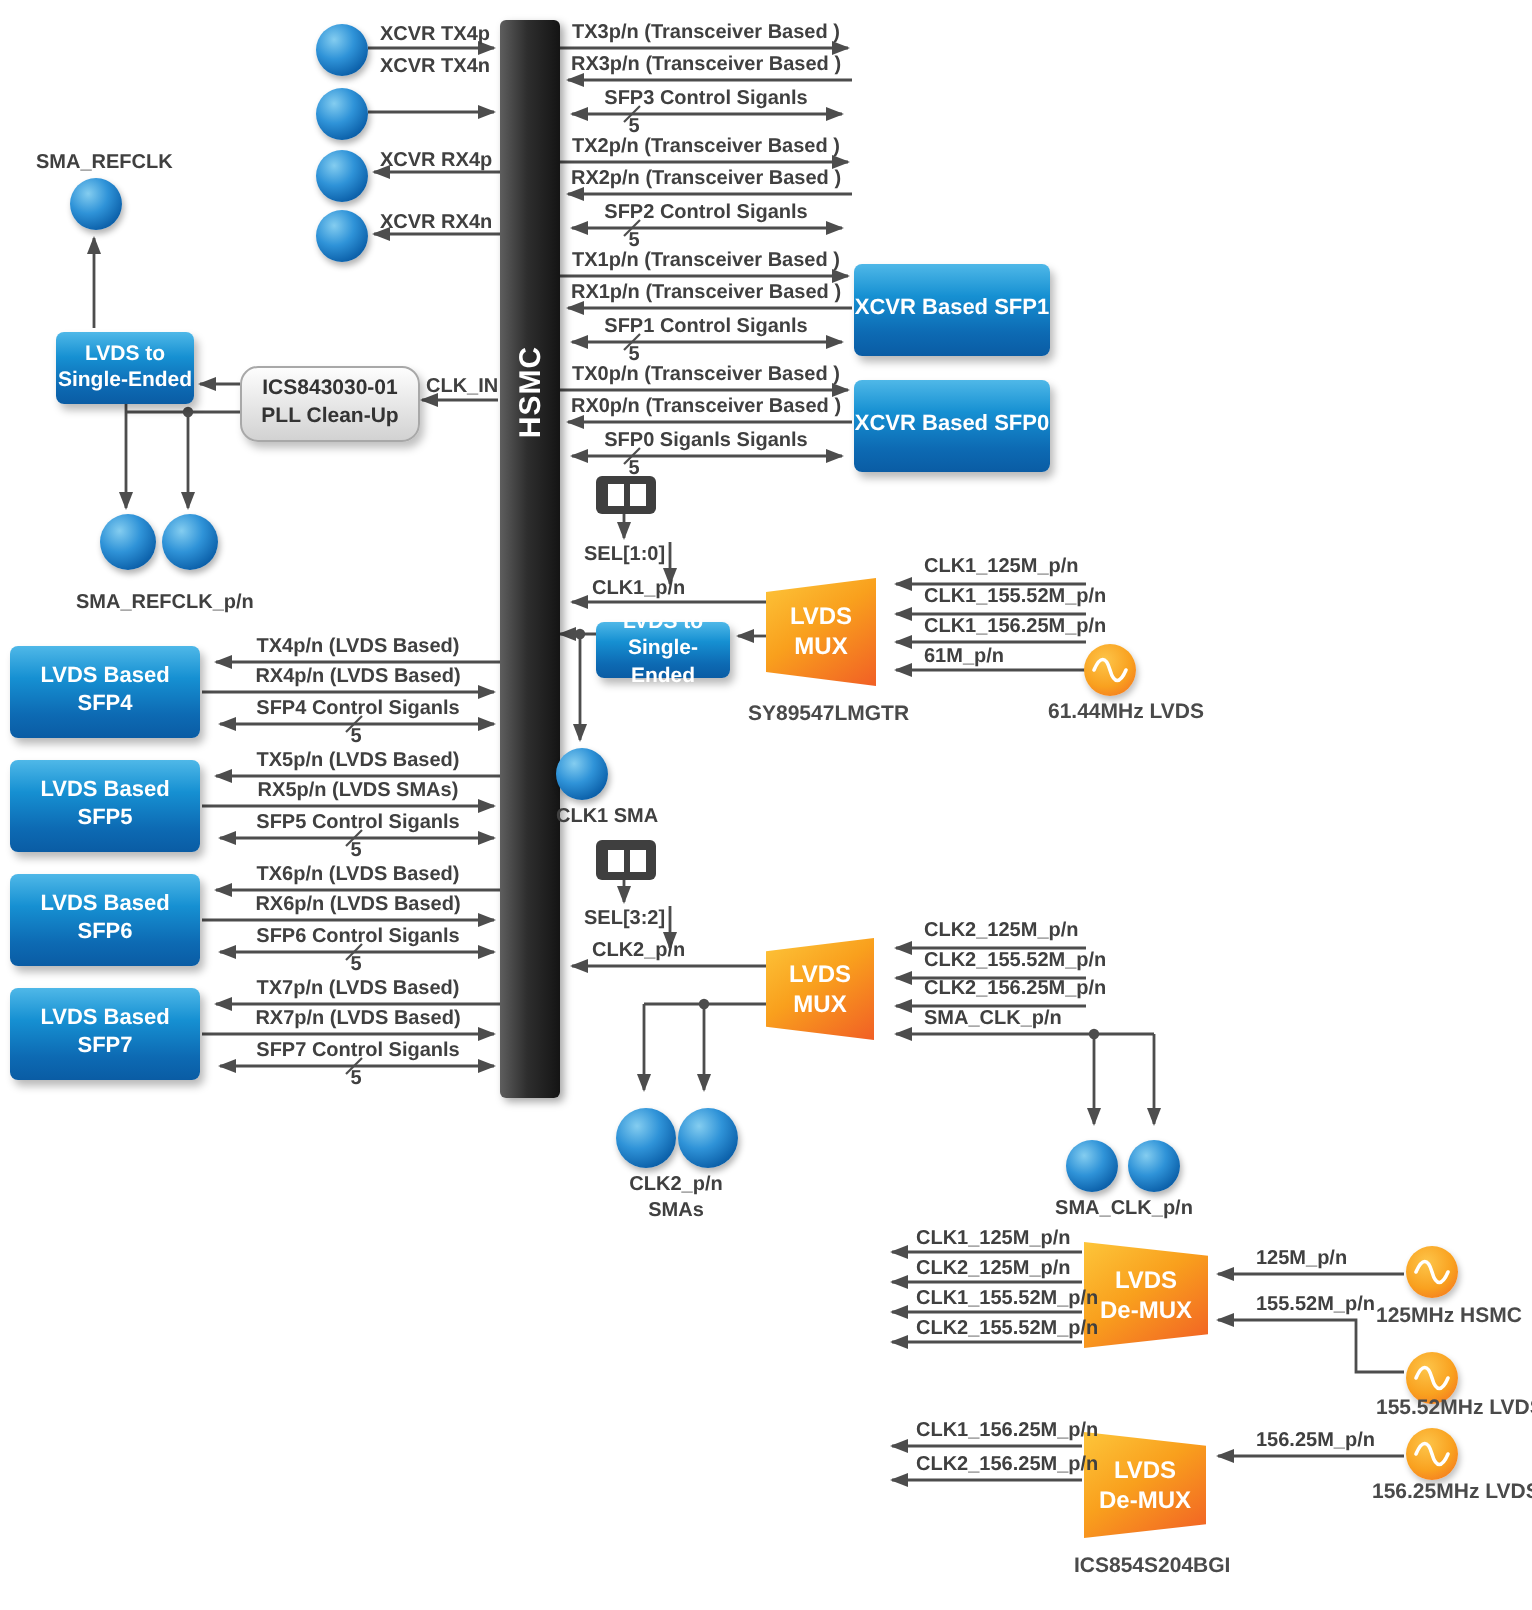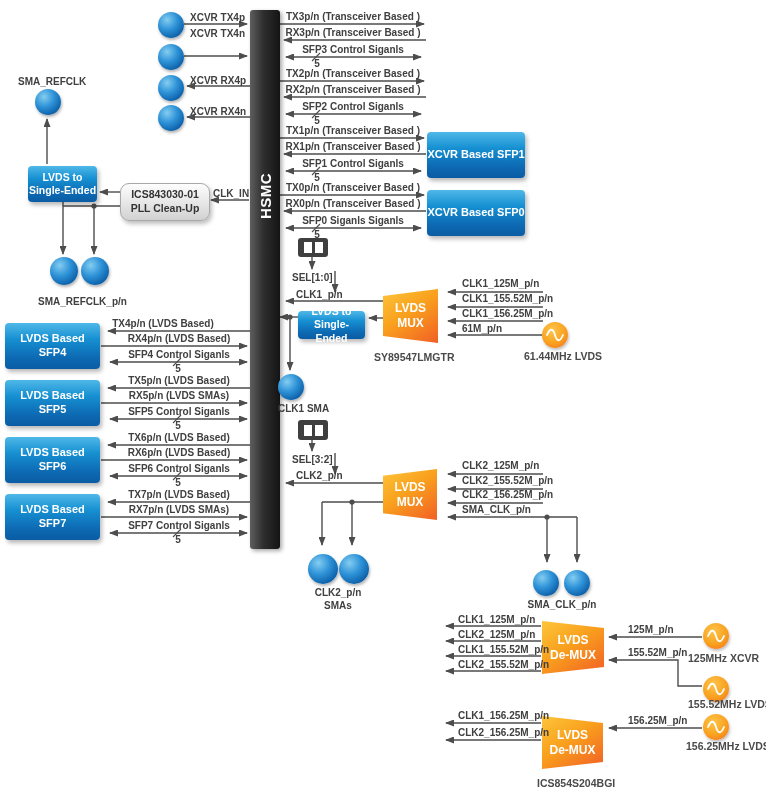--- a/index.html
+++ b/index.html
@@ -241,34 +241,34 @@
   <div class="lbl c" style="left:307px;top:115px;width:20px">5</div>
   <div class="lbl c" style="left:283px;top:125px;width:140px">TX1p/n (Transceiver Based )</div>
   <div class="lbl c" style="left:283px;top:141px;width:140px">RX1p/n (Transceiver Based )</div>
   <div class="lbl c" style="left:283px;top:158px;width:140px">SFP1 Control Siganls</div>
   <div class="lbl c" style="left:307px;top:172px;width:20px">5</div>
   <div class="lbl c" style="left:283px;top:182px;width:140px">TX0p/n (Transceiver Based )</div>
   <div class="lbl c" style="left:283px;top:198px;width:140px">RX0p/n (Transceiver Based )</div>
   <div class="lbl c" style="left:283px;top:215px;width:140px">SFP0 Siganls Siganls</div>
   <div class="lbl c" style="left:307px;top:229px;width:20px">5</div>
 
-  <div class="lbl c" style="left:92px;top:318px;width:142px">TX4p/n (LVDS Based)</div>
+  <div class="lbl c" style="left:108px;top:318px;width:142px">TX4p/n (LVDS Based)</div>
   <div class="lbl c" style="left:108px;top:333px;width:142px">RX4p/n (LVDS Based)</div>
   <div class="lbl c" style="left:108px;top:349px;width:142px">SFP4 Control Siganls</div>
   <div class="lbl c" style="left:168px;top:363px;width:20px">5</div>
   <div class="lbl c" style="left:108px;top:375px;width:142px">TX5p/n (LVDS Based)</div>
   <div class="lbl c" style="left:108px;top:390px;width:142px">RX5p/n (LVDS SMAs)</div>
   <div class="lbl c" style="left:108px;top:406px;width:142px">SFP5 Control Siganls</div>
   <div class="lbl c" style="left:168px;top:420px;width:20px">5</div>
   <div class="lbl c" style="left:108px;top:432px;width:142px">TX6p/n (LVDS Based)</div>
   <div class="lbl c" style="left:108px;top:447px;width:142px">RX6p/n (LVDS Based)</div>
   <div class="lbl c" style="left:108px;top:463px;width:142px">SFP6 Control Siganls</div>
   <div class="lbl c" style="left:168px;top:477px;width:20px">5</div>
   <div class="lbl c" style="left:108px;top:489px;width:142px">TX7p/n (LVDS Based)</div>
-  <div class="lbl c" style="left:108px;top:504px;width:142px">RX7p/n (LVDS SMAs)</div>
+  <div class="lbl c" style="left:108px;top:504px;width:142px">RX7p/n (LVDS Based)</div>
   <div class="lbl c" style="left:108px;top:520px;width:142px">SFP7 Control Siganls</div>
   <div class="lbl c" style="left:168px;top:534px;width:20px">5</div>
 
   <div class="lbl" style="left:18px;top:76px">SMA_REFCLK</div>
   <div class="lbl" style="left:213px;top:188px">CLK_IN</div>
   <div class="lbl" style="left:38px;top:296px">SMA_REFCLK_p/n</div>
 
   <div class="lbl" style="left:292px;top:272px">SEL[1:0]</div>
   <div class="lbl" style="left:296px;top:289px">CLK1_p/n</div>
   <div class="lbl" style="left:462px;top:278px">CLK1_125M_p/n</div>
@@ -288,21 +288,21 @@
   <div class="lbl c" style="left:307px;top:587px;width:62px">CLK2_p/n</div>
   <div class="lbl c" style="left:307px;top:600px;width:62px">SMAs</div>
   <div class="lbl c" style="left:522px;top:599px;width:80px">SMA_CLK_p/n</div>
 
   <div class="lbl" style="left:458px;top:614px">CLK1_125M_p/n</div>
   <div class="lbl" style="left:458px;top:629px">CLK2_125M_p/n</div>
   <div class="lbl" style="left:458px;top:644px">CLK1_155.52M_p/n</div>
   <div class="lbl" style="left:458px;top:659px">CLK2_155.52M_p/n</div>
   <div class="lbl" style="left:628px;top:624px">125M_p/n</div>
   <div class="lbl" style="left:628px;top:647px">155.52M_p/n</div>
-  <div class="lbl part" style="left:688px;top:652px">125MHz XCVR</div>
+  <div class="lbl part" style="left:688px;top:652px">125MHz HSMC</div>
   <div class="lbl part" style="left:688px;top:698px">155.52MHz LVDS</div>
 
   <div class="lbl" style="left:458px;top:710px">CLK1_156.25M_p/n</div>
   <div class="lbl" style="left:458px;top:727px">CLK2_156.25M_p/n</div>
   <div class="lbl" style="left:628px;top:715px">156.25M_p/n</div>
   <div class="lbl part" style="left:686px;top:740px">156.25MHz LVDS</div>
   <div class="lbl part" style="left:537px;top:777px">ICS854S204BGI</div>
 
 </div>
 

